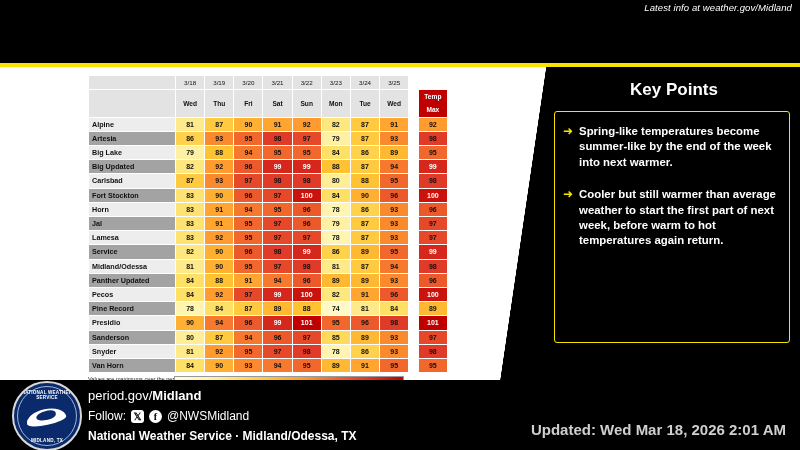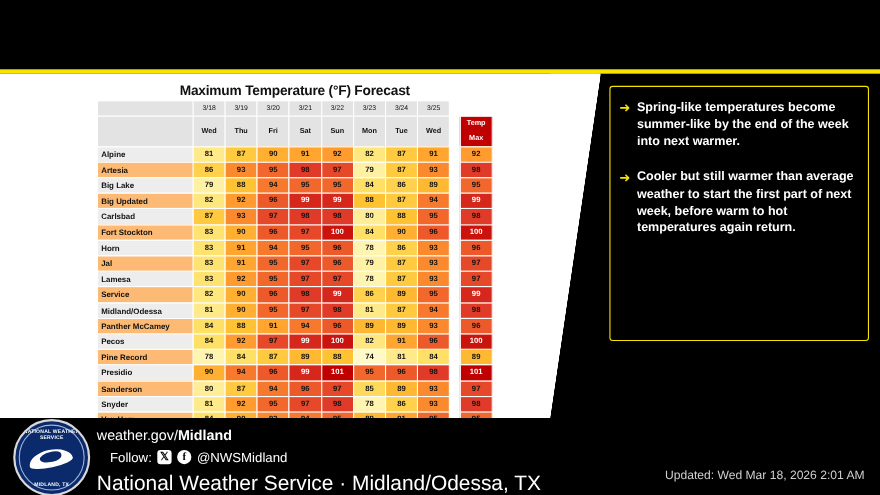--- a/index.html
+++ b/index.html
@@ -109,21 +109,21 @@
     height: 11px;
     line-height: 11px;
   }
   table.fc td.city {
     text-align: left;
     padding-left: 3px;
     background: #ededed;
     font-size: 7.2px;
     width: 86px;
   }
-  table.fc tr.alt td.city { background: #fdba74; }
+  table.fc tr.alt td.city { background: #a3a3a3; }
   table.fc th.cityhdr {
     background: #e3e3e3;
     width: 86px;
   }
   table.fc th.gap, table.fc td.gap {
     background: #ffffff;
     border: none;
     width: 9px;
   }
   table.fc th.tmaxhdr {
@@ -274,54 +274,54 @@
   .logo .txt-top { top: 7px; }
   .logo .txt-bot { bottom: 6px; }
   .flines {
     position: absolute;
     left: 88px;
     top: 8px;
     color: #ffffff;
   }
   .fline1 { font-size: 13px; margin-bottom: 6px; }
   .fline1 b { font-weight: bold; }
-  .fline2 { font-size: 12px; display: flex; gap: 5px; margin-bottom: 6px; margin-left: 12px;}
-  .fline3 { font-size: 19px; font-weight: normal; }
+  .fline2 { font-size: 12px; display: flex; align-items: center; gap: 5px; margin-bottom: 6px;}
+  .fline3 { font-size: 12px; font-weight: bold; }
   .sicon {
     display: inline-block;
     width: 13px;
     height: 13px;
     border-radius: 3px;
     background: #ffffff;
     color: #000;
     font-size: 10px;
     line-height: 13px;
     text-align: center;
     font-weight: bold;
   }
   .sicon.fb { border-radius: 50%; background:#fff; color:#000; font-family: "Liberation Serif", serif;}
   .updated {
     position: absolute;
     right: 14px;
     bottom: 12px;
     color: #cfcfcf;
-    font-size: 11px;
-    font-weight: normal;
+    font-size: 15px;
+    font-weight: bold;
   }
 </style>
 </head>
 <body>
 
 <div class="slide">
 
+  <div class="topnote">Latest info at weather.gov/Midland</div>
   <div class="yellowline"></div>
 
   <div class="leftpanel">
     <div class="graphic">
-      <div class="gtitle">Maximum Temperature (°F) Forecast</div>
       <table class="fc">
         <thead>
           <tr id="rowDates">
               <th class="cityhdr"></th>
               <th class="datehdr">3/18</th>
               <th class="datehdr">3/19</th>
               <th class="datehdr">3/20</th>
               <th class="datehdr">3/21</th>
               <th class="datehdr">3/22</th>
               <th class="datehdr">3/23</th>
@@ -482,21 +482,21 @@
               <td style="background: rgb(242, 104, 44); color: rgb(17, 17, 17);">95</td>
               <td style="background: rgb(230, 73, 41); color: rgb(17, 17, 17);">97</td>
               <td style="background: rgb(224, 58, 40); color: rgb(17, 17, 17);">98</td>
               <td style="background: rgb(255, 234, 139); color: rgb(17, 17, 17);">81</td>
               <td style="background: rgb(255, 202, 64); color: rgb(17, 17, 17);">87</td>
               <td style="background: rgb(246, 121, 45); color: rgb(17, 17, 17);">94</td>
               <td class="gap"></td>
               <td style="background: rgb(224, 58, 40); color: rgb(17, 17, 17);">98</td>
             </tr>
             <tr class="alt">
-              <td class="city">Panther McCamey</td>
+              <td class="city">Panther Updated</td>
               <td style="background: rgb(255, 224, 102); color: rgb(17, 17, 17);">84</td>
               <td style="background: rgb(255, 194, 51); color: rgb(17, 17, 17);">88</td>
               <td style="background: rgb(255, 165, 48); color: rgb(17, 17, 17);">91</td>
               <td style="background: rgb(246, 121, 45); color: rgb(17, 17, 17);">94</td>
               <td style="background: rgb(236, 89, 43); color: rgb(17, 17, 17);">96</td>
               <td style="background: rgb(255, 184, 50); color: rgb(17, 17, 17);">89</td>
               <td style="background: rgb(255, 184, 50); color: rgb(17, 17, 17);">89</td>
               <td style="background: rgb(251, 138, 46); color: rgb(17, 17, 17);">93</td>
               <td class="gap"></td>
               <td style="background: rgb(236, 89, 43); color: rgb(17, 17, 17);">96</td>
@@ -594,20 +594,21 @@
             <span>100</span>
             <span>105</span>
             <span>110</span>
           </div>
         <div class="legendlabel">Maximum Temperature Forecast (°F)</div>
       </div>
     </div>
   </div>
 
   <div class="keypanel">
+    <div class="keytitle">Key Points</div>
     <div class="keybox" id="kbox">
         <div class="kpoint">
           <span class="arrow">➜</span>
           <span class="ktext">Spring-like temperatures become summer-like by the end of the week into next warmer.</span>
         </div>
         <div class="kpoint">
           <span class="arrow">➜</span>
           <span class="ktext">Cooler but still warmer than average weather to start the first part of next week, before warm to hot temperatures again return.</span>
         </div>
       </div>
@@ -615,21 +616,21 @@
 
   <div class="footer">
     <div class="logo">
       <div class="ring"></div>
       <div class="txt-top">NATIONAL WEATHER SERVICE</div>
       <div class="swoosh"></div>
       <div class="bird"></div>
       <div class="txt-bot">MIDLAND, TX</div>
     </div>
     <div class="flines">
-      <div class="fline1"><span>weather.gov/</span><b>Midland</b></div>
+      <div class="fline1"><span>period.gov/</span><b>Midland</b></div>
       <div class="fline2">
         <span>Follow:</span>
         <span class="sicon">𝕏</span>
         <span class="sicon fb">f</span>
         <span>@NWSMidland</span>
       </div>
       <div class="fline3">National Weather Service · Midland/Odessa, TX</div>
     </div>
     <div class="updated">Updated: Wed Mar 18, 2026 2:01 AM</div>
   </div>

